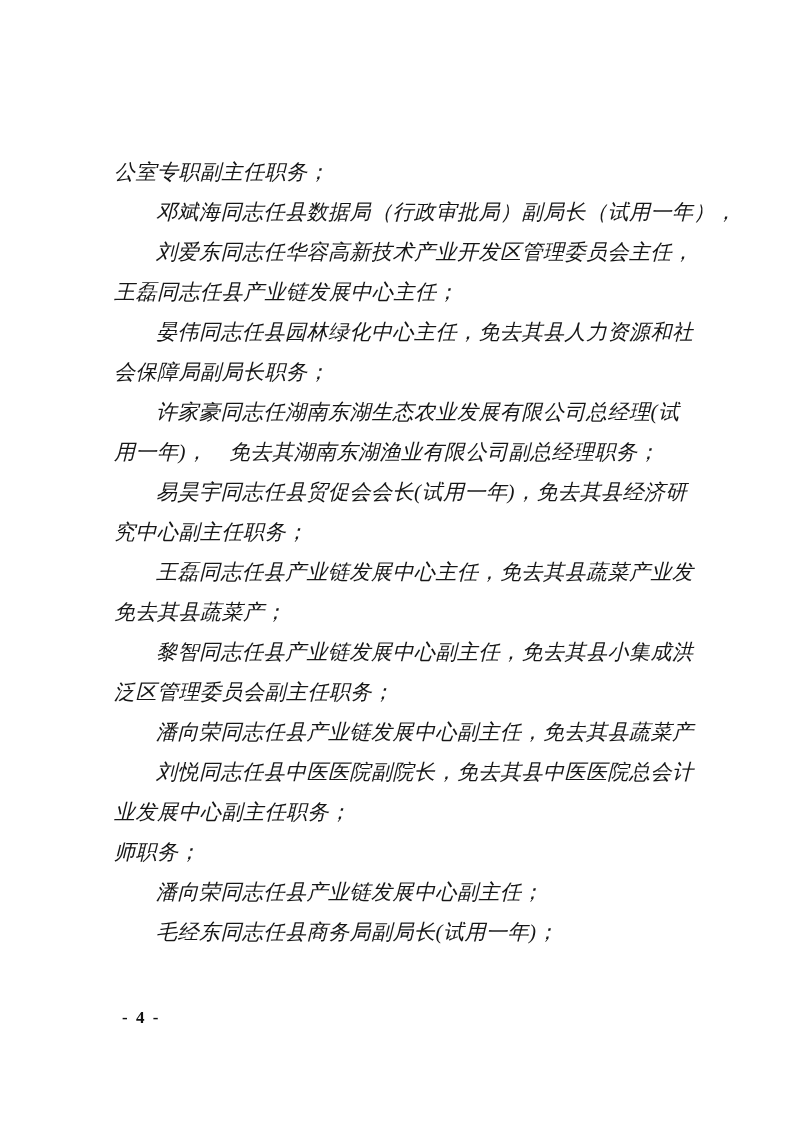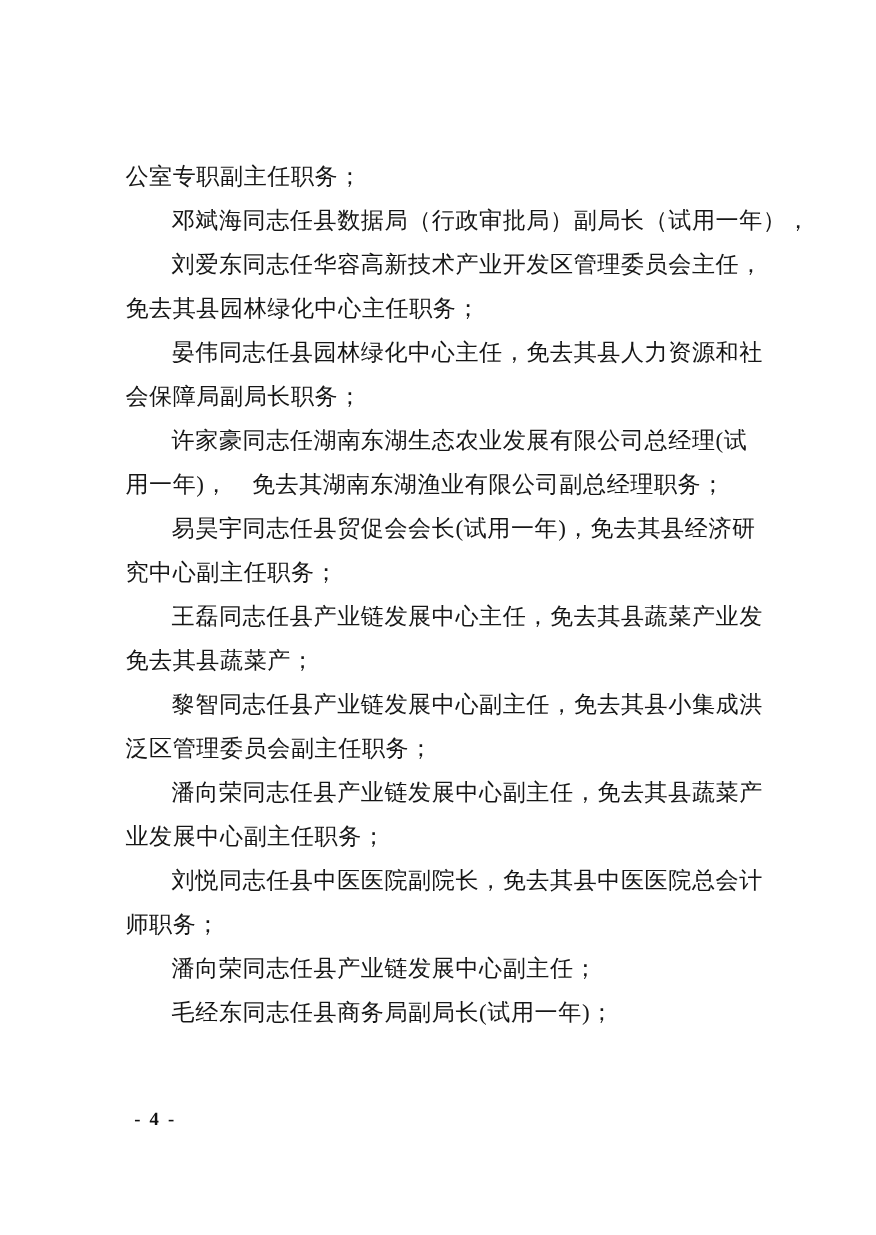--- a/index.html
+++ b/index.html
@@ -11,22 +11,23 @@
     position: relative;
     width: 796px;
     height: 1123px;
     background: #ffffff;
     overflow: hidden;
     font-family: "Liberation Serif", "DejaVu Serif", serif;
   }
   .body-text {
     position: absolute;
     left: 114px;
-    top: 140px;
+    top: 152px;
     width: 578px;
+    font-style: italic;
   }
   .line {
     height: 40px;
     line-height: 40px;
     font-size: 21px;
     letter-spacing: 0.5px;
     white-space: nowrap;
     color: #161616;
   }
   .line.indent {
@@ -44,32 +45,32 @@
   }
 </style>
 </head>
 <body>
 
 <div class="page">
   <div class="body-text" id="body-text">
       <div class="line">公室专职副主任职务；</div>
       <div class="line indent">邓斌海同志任县数据局（行政审批局）副局长（试用一年），</div>
       <div class="line indent">刘爱东同志任华容高新技术产业开发区管理委员会主任，</div>
-      <div class="line">免去其县园林绿化中心主任职务；</div>
+      <div class="line">王磊同志任县产业链发展中心主任；</div>
       <div class="line indent">晏伟同志任县园林绿化中心主任，免去其县人力资源和社</div>
       <div class="line">会保障局副局长职务；</div>
       <div class="line indent">许家豪同志任湖南东湖生态农业发展有限公司总经理(试</div>
       <div class="line">用一年)，　免去其湖南东湖渔业有限公司副总经理职务；</div>
       <div class="line indent">易昊宇同志任县贸促会会长(试用一年)，免去其县经济研</div>
       <div class="line">究中心副主任职务；</div>
       <div class="line indent">王磊同志任县产业链发展中心主任，免去其县蔬菜产业发</div>
       <div class="line">免去其县蔬菜产；</div>
       <div class="line indent">黎智同志任县产业链发展中心副主任，免去其县小集成洪</div>
       <div class="line">泛区管理委员会副主任职务；</div>
       <div class="line indent">潘向荣同志任县产业链发展中心副主任，免去其县蔬菜产</div>
+      <div class="line indent">刘悦同志任县中医医院副院长，免去其县中医医院总会计</div>
       <div class="line">业发展中心副主任职务；</div>
-      <div class="line indent">刘悦同志任县中医医院副院长，免去其县中医医院总会计</div>
       <div class="line">师职务；</div>
       <div class="line indent">潘向荣同志任县产业链发展中心副主任；</div>
       <div class="line indent">毛经东同志任县商务局副局长(试用一年)；</div>
     </div>
   <div class="page-number">- 4 -</div>
 </div>
 
 </body></html>

